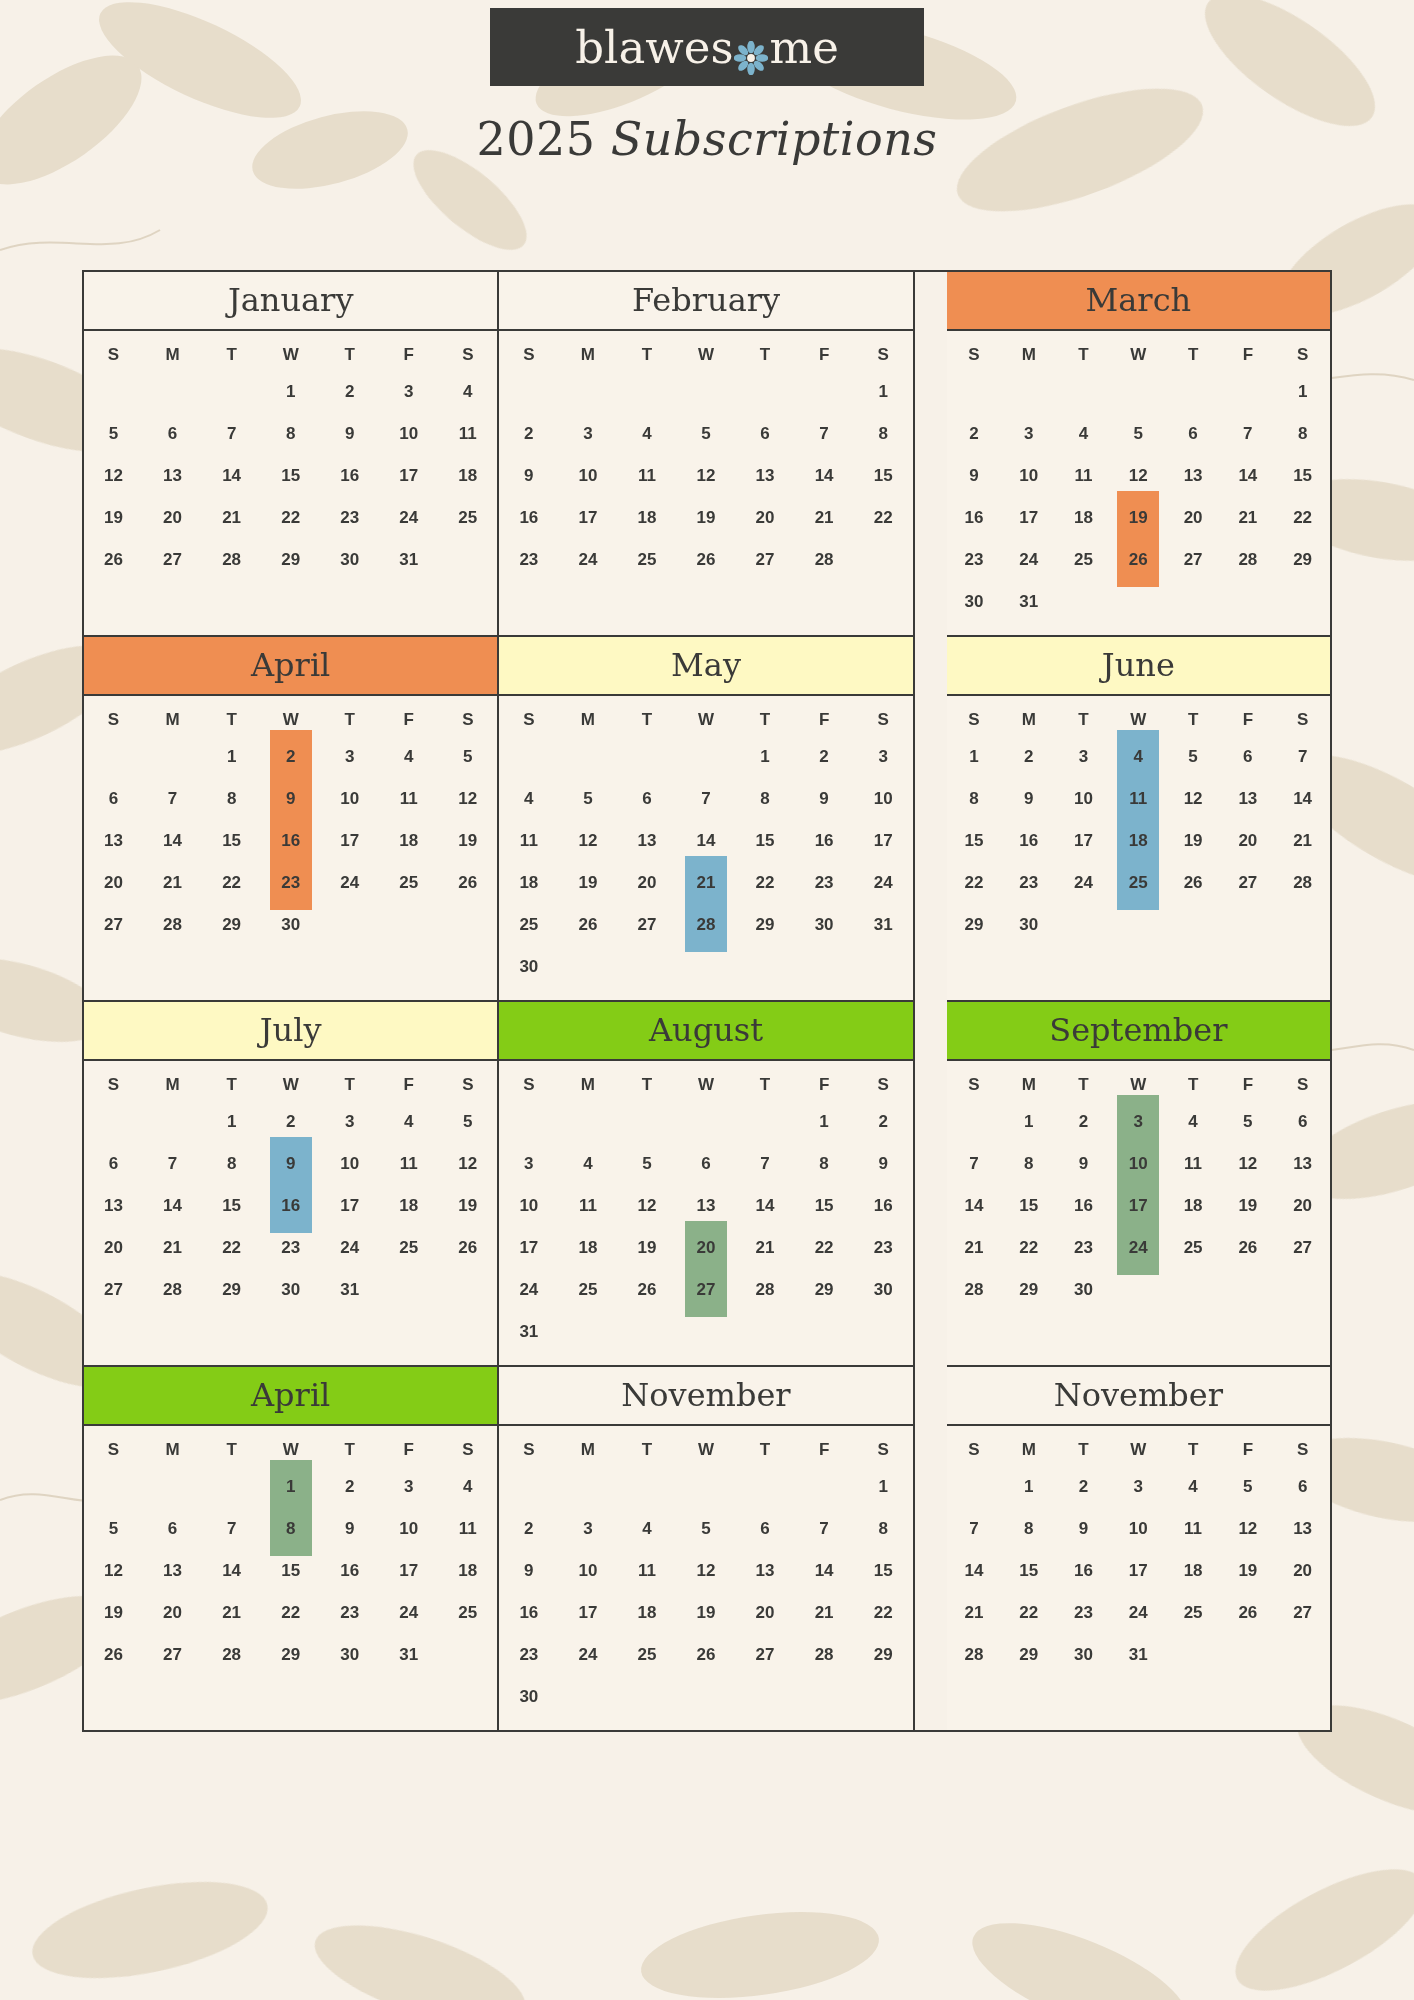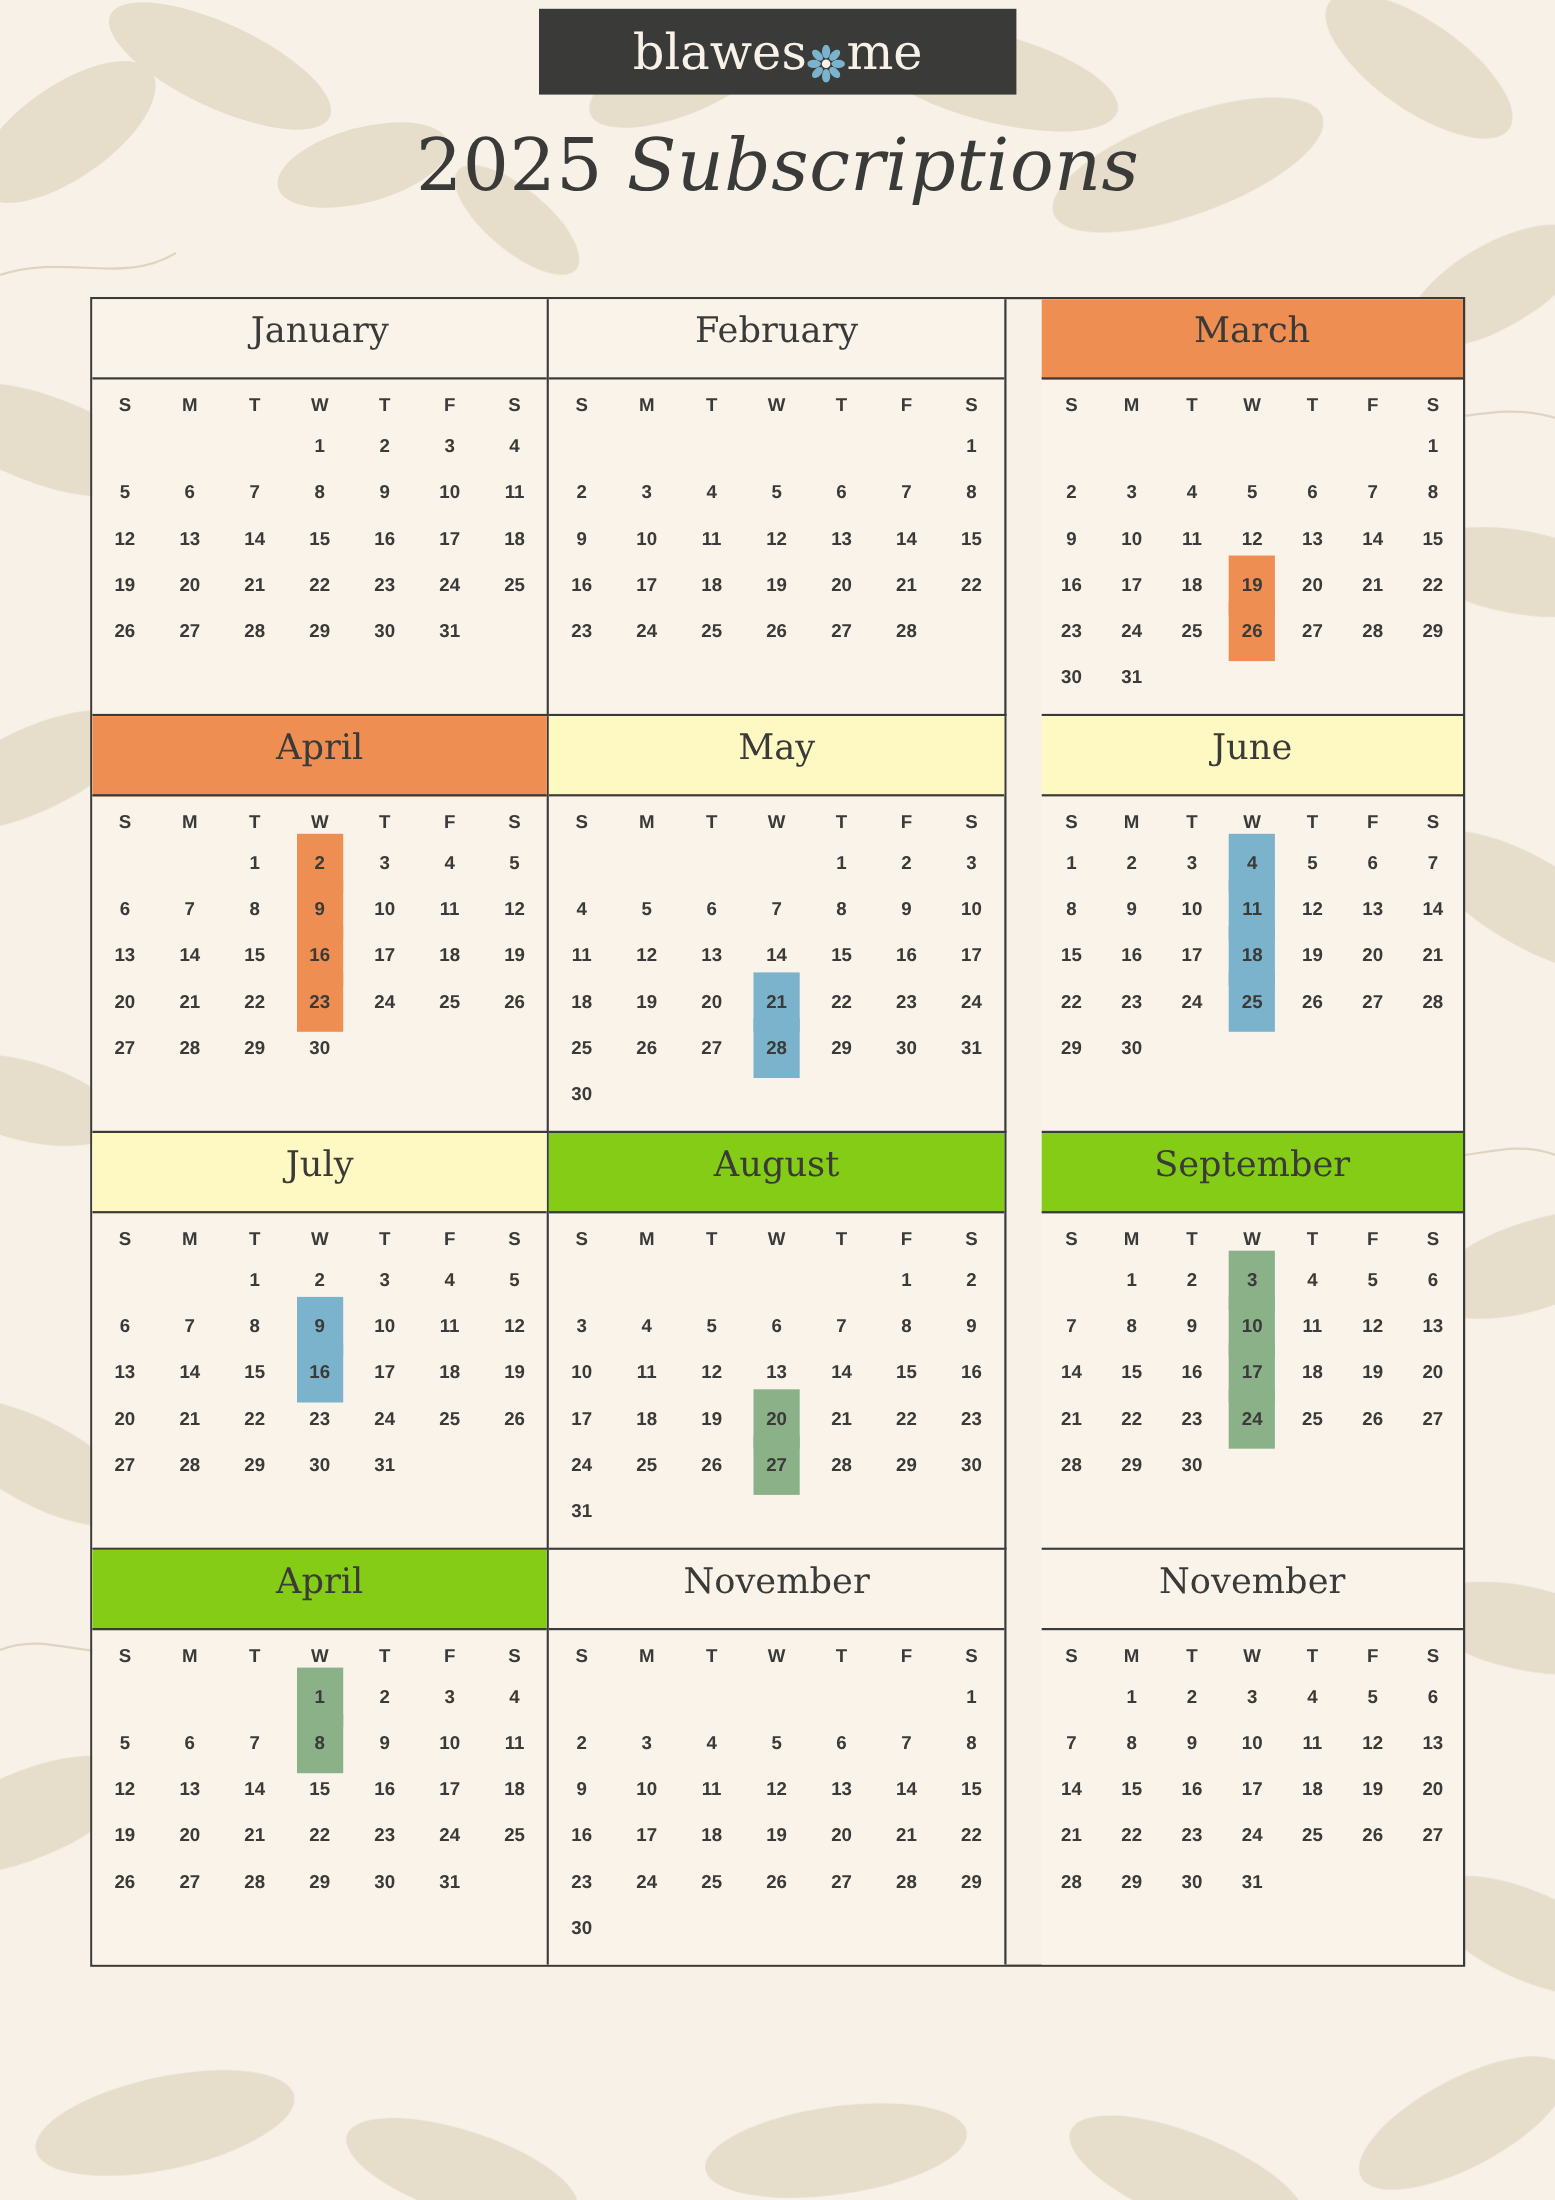--- a/index.html
+++ b/index.html
@@ -56,21 +56,21 @@
     margin: 0 1px;
     top: 3px;
   }
   .title {
     position: absolute;
     top: 112px;
     left: 0;
     width: 1414px;
     text-align: center;
     font-family: "DejaVu Serif", serif;
-    font-size: 66px;
+    font-size: 46px;
     color: #3a3a38;
     letter-spacing: 0.5px;
   }
   .title .italic { font-style: italic; }
 
   
   .grid {
     position: absolute;
     left: 82px;
     top: 270px;
@@ -87,21 +87,21 @@
     background: #f9f3ea;
   }
   .month:nth-child(3n) { border-right: none; margin-left: 32px; }
   .month:nth-child(n+10) { border-bottom: none; }
 
   .month-name {
     text-align: center;
     font-family: "DejaVu Serif", serif;
     font-size: 32px;
     color: #3a3a38;
-    padding: 9px 0 24px;
+    padding: 9px 0 10px;
     border-bottom: 2px solid #3a3a38;
     background: transparent;
   }
   .month-name.accent-orange { background: #ef8e52; }
   .month-name.accent-blue   { background: #fef9c3; }
   .month-name.accent-green  { background: #84cc16; }
 
   .dow-row, .week-row {
     display: grid;
     grid-template-columns: repeat(7, 1fr);

